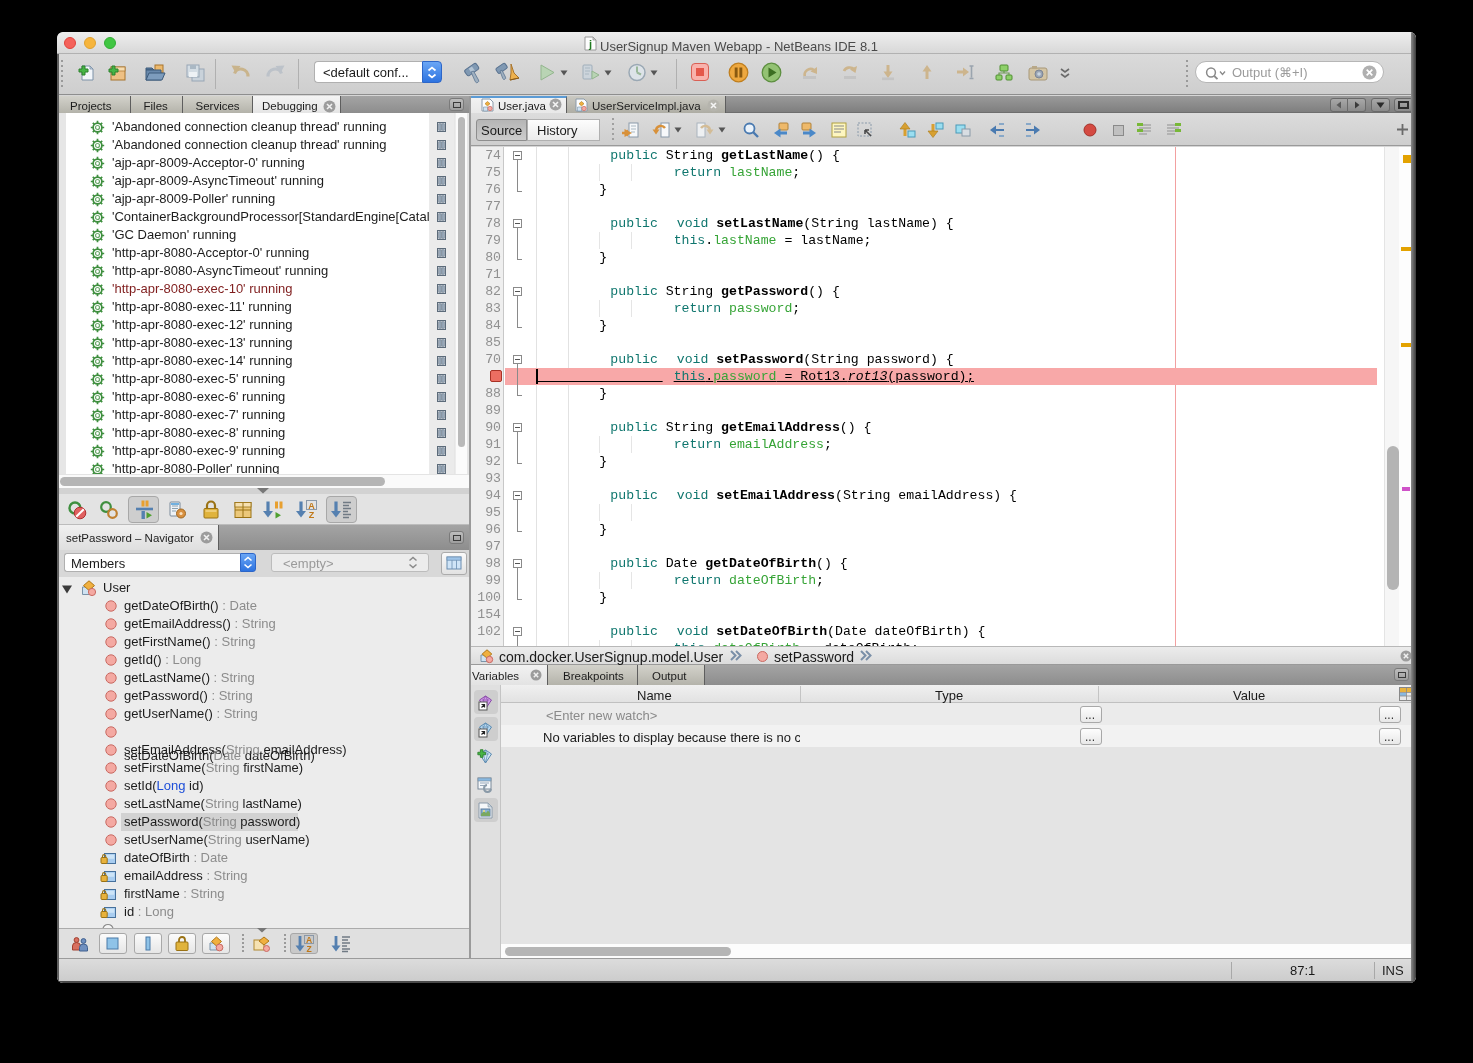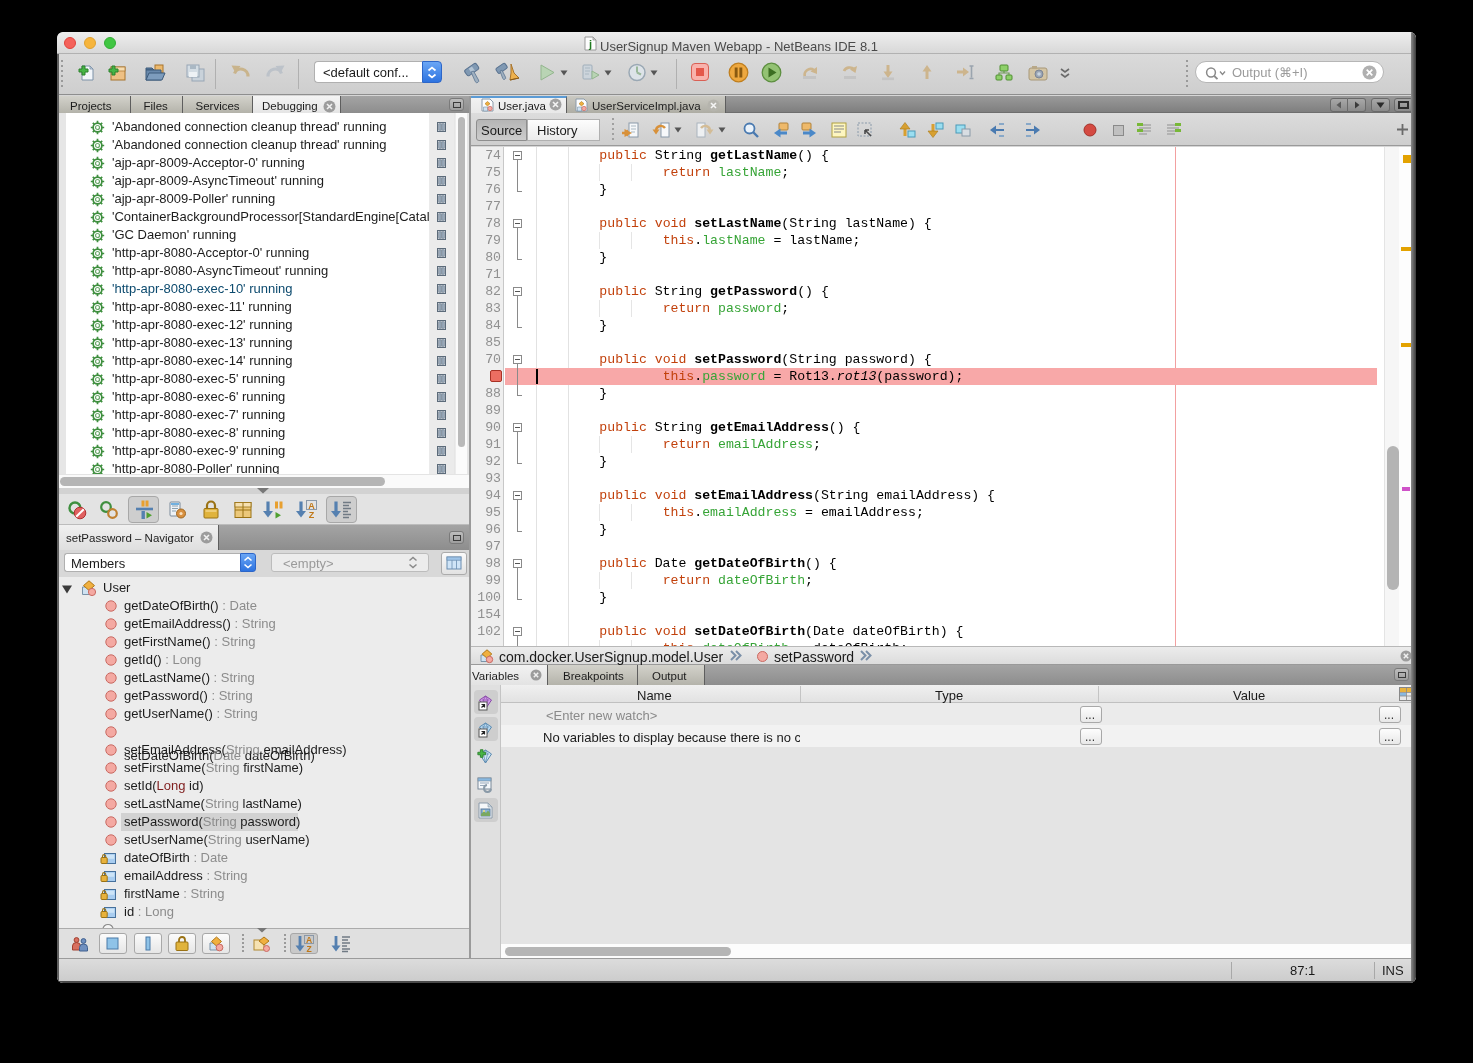--- a/index.html
+++ b/index.html
@@ -2,21 +2,21 @@
 <html><head><meta charset="utf-8"><title>NetBeans</title><style>
 html,body{margin:0;padding:0;background:#000;width:1473px;height:1063px;overflow:hidden;}
 *{box-sizing:border-box;}
 #win{position:absolute;left:57px;top:32px;width:1359px;height:951px;border-radius:6px;
  background:#d6d6d6;overflow:hidden;font-family:"Liberation Sans",sans-serif;}
 #win div{position:absolute;}
 .t{white-space:pre;line-height:normal;}
 svg{position:absolute;overflow:visible;}
 .mono{font-family:"Liberation Mono",monospace;font-size:13.2px;line-height:17px;white-space:pre;}
 .num{font-family:"Liberation Mono",monospace;font-size:13.2px;line-height:17px;color:#909090;text-align:right;}
-.k{color:#c2410c;} .g{color:#36a436;} .b{font-weight:bold;}
+.k{color:#0f766e;margin-left:11px;} .g{color:#36a436;} .b{font-weight:bold;}
 </style></head><body>
 <div id="win">
 
 <div style="left:0px;top:0px;width:1359px;height:22px;background:linear-gradient(#eeeeee,#d8d8d8);border-bottom:1px solid #b1b1b1;border-radius:6px 6px 0 0;"></div>
 <div style="left:7px;top:5px;width:12px;height:12px;border-radius:50%;background:#f4625b;border:1px solid #e0443c;"></div>
 <div style="left:27px;top:5px;width:12px;height:12px;border-radius:50%;background:#f6b53d;border:1px solid #dfa131;"></div>
 <div style="left:47px;top:5px;width:12px;height:12px;border-radius:50%;background:#41c643;border:1px solid #33ad36;"></div>
 <svg style="left:527px;top:4px" width="13" height="15" viewBox="0 0 13 15">
       <path d="M1 1 h8 l3 3 v10 h-11 z" fill="#fdfdfd" stroke="#999" stroke-width="1"></path>
 <path d="M9 1 l3 3 h-3 z" fill="#d8d8d8" stroke="#999" stroke-width="0.8"></path>
@@ -298,21 +298,21 @@
 <rect x="1.8" y="1.8" width="2.3" height="6.4" fill="#9fb0c0" stroke="#5c6b7a" stroke-width="0.6"></rect>
 <rect x="4.9" y="1.8" width="2.3" height="6.4" fill="#9fb0c0" stroke="#5c6b7a" stroke-width="0.6"></rect>
     </svg>
 <svg style="left:33px;top:249.5px" width="15" height="15" viewBox="0 0 15 15">
       <g fill="none" stroke="#3f8f3f" stroke-width="1.7">
 <circle cx="7.5" cy="7.5" r="4.4"></circle>
 <path d="M7.5 0.8 v2.4 M7.5 11.8 v2.4 M0.8 7.5 h2.4 M11.8 7.5 h2.4 M2.8 2.8 l1.7 1.7 M10.5 10.5 l1.7 1.7 M12.2 2.8 l-1.7 1.7 M4.5 10.5 l-1.7 1.7"></path>
 </g>
       <circle cx="7.5" cy="7.5" r="2" fill="none" stroke="#6aa86a" stroke-width="1.2"></circle>
     </svg>
-<div class="t" style="left:55px;top:249px;font-size:13px;color:#0c4a6e;max-width:317px;overflow:hidden;">'http-apr-8080-exec-10' running</div>
+<div class="t" style="left:55px;top:249px;font-size:13px;color:#7f1d1d;max-width:317px;overflow:hidden;">'http-apr-8080-exec-10' running</div>
 <svg style="left:380px;top:251.5px" width="9" height="10" viewBox="0 0 9 10">
       <rect x="0.5" y="0.5" width="8" height="9" fill="#e8edf2" stroke="#5c6b7a"></rect>
 <rect x="1.8" y="1.8" width="2.3" height="6.4" fill="#9fb0c0" stroke="#5c6b7a" stroke-width="0.6"></rect>
 <rect x="4.9" y="1.8" width="2.3" height="6.4" fill="#9fb0c0" stroke="#5c6b7a" stroke-width="0.6"></rect>
     </svg>
 <svg style="left:33px;top:267.5px" width="15" height="15" viewBox="0 0 15 15">
       <g fill="none" stroke="#3f8f3f" stroke-width="1.7">
 <circle cx="7.5" cy="7.5" r="4.4"></circle>
 <path d="M7.5 0.8 v2.4 M7.5 11.8 v2.4 M0.8 7.5 h2.4 M11.8 7.5 h2.4 M2.8 2.8 l1.7 1.7 M10.5 10.5 l1.7 1.7 M12.2 2.8 l-1.7 1.7 M4.5 10.5 l-1.7 1.7"></path>
 </g>
@@ -577,21 +577,21 @@
       <circle cx="6" cy="6" r="5.2" fill="#f4a9a2" stroke="#c96a62"></circle>
     </svg>
 <div class="t" style="left:67px;top:710px;font-size:13px;color:#1c1c1c;">setEmailAddress(<span style="color:#8c8c8c">String</span> emailAddress)</div>
 <svg style="left:48px;top:730px" width="12" height="12" viewBox="0 0 12 12">
       <circle cx="6" cy="6" r="5.2" fill="#f4a9a2" stroke="#c96a62"></circle>
     </svg>
 <div class="t" style="left:67px;top:728px;font-size:13px;color:#1c1c1c;">setFirstName(<span style="color:#8c8c8c">String</span> firstName)</div>
 <svg style="left:48px;top:748px" width="12" height="12" viewBox="0 0 12 12">
       <circle cx="6" cy="6" r="5.2" fill="#f4a9a2" stroke="#c96a62"></circle>
     </svg>
-<div class="t" style="left:67px;top:746px;font-size:13px;color:#1c1c1c;">setId(<span style="color:#7f1d1d">Long</span> id)</div>
+<div class="t" style="left:67px;top:746px;font-size:13px;color:#1c1c1c;">setId(<span style="color:#1d4ed8">Long</span> id)</div>
 <svg style="left:48px;top:766px" width="12" height="12" viewBox="0 0 12 12">
       <circle cx="6" cy="6" r="5.2" fill="#f4a9a2" stroke="#c96a62"></circle>
     </svg>
 <div class="t" style="left:67px;top:764px;font-size:13px;color:#1c1c1c;">setLastName(<span style="color:#8c8c8c">String</span> lastName)</div>
 <div style="left:64px;top:781px;width:177px;height:18px;background:#d2d2d2;"></div>
 <svg style="left:48px;top:784px" width="12" height="12" viewBox="0 0 12 12">
       <circle cx="6" cy="6" r="5.2" fill="#f4a9a2" stroke="#c96a62"></circle>
     </svg>
 <div class="t" style="left:67px;top:782px;font-size:13px;color:#1c1c1c;">setPassword(<span style="color:#8c8c8c">String</span> password)</div>
 <svg style="left:48px;top:802px" width="12" height="12" viewBox="0 0 12 12">
@@ -898,27 +898,26 @@
 <div class="mono" style="position:absolute;left:479px;top:114.5px;height:17px;overflow:hidden;color:#000;">        <span class="k">public</span> String <span class="b">getLastName</span>() {</div>
 <div class="mono" style="position:absolute;left:479px;top:131.5px;height:17px;overflow:hidden;color:#000;">                <span class="k">return</span> <span class="g">lastName</span>;</div>
 <div class="mono" style="position:absolute;left:479px;top:148.5px;height:17px;overflow:hidden;color:#000;">        }</div>
 <div class="mono" style="position:absolute;left:479px;top:182.5px;height:17px;overflow:hidden;color:#000;">        <span class="k">public</span> <span class="k">void</span> <span class="b">setLastName</span>(String lastName) {</div>
 <div class="mono" style="position:absolute;left:479px;top:199.5px;height:17px;overflow:hidden;color:#000;">                <span class="k">this</span>.<span class="g">lastName</span> = lastName;</div>
 <div class="mono" style="position:absolute;left:479px;top:216.5px;height:17px;overflow:hidden;color:#000;">        }</div>
 <div class="mono" style="position:absolute;left:479px;top:250.5px;height:17px;overflow:hidden;color:#000;">        <span class="k">public</span> String <span class="b">getPassword</span>() {</div>
 <div class="mono" style="position:absolute;left:479px;top:267.5px;height:17px;overflow:hidden;color:#000;">                <span class="k">return</span> <span class="g">password</span>;</div>
 <div class="mono" style="position:absolute;left:479px;top:284.5px;height:17px;overflow:hidden;color:#000;">        }</div>
 <div class="mono" style="position:absolute;left:479px;top:318.5px;height:17px;overflow:hidden;color:#000;">        <span class="k">public</span> <span class="k">void</span> <span class="b">setPassword</span>(String password) {</div>
-<div class="mono" style="position:absolute;left:479px;top:335.5px;height:34px;overflow:hidden;color:#000;">                <span class="k">this</span>.<span class="g">password</span> = Rot13.<i>rot13</i>(password);</div>
+<div class="mono" style="position:absolute;left:479px;top:335.5px;height:34px;overflow:hidden;color:#000;text-decoration:underline;">                <span class="k">this</span>.<span class="g">password</span> = Rot13.<i>rot13</i>(password);</div>
 <div class="mono" style="position:absolute;left:479px;top:352.5px;height:17px;overflow:hidden;color:#000;">        }</div>
 <div class="mono" style="position:absolute;left:479px;top:386.5px;height:17px;overflow:hidden;color:#000;">        <span class="k">public</span> String <span class="b">getEmailAddress</span>() {</div>
 <div class="mono" style="position:absolute;left:479px;top:403.5px;height:17px;overflow:hidden;color:#000;">                <span class="k">return</span> <span class="g">emailAddress</span>;</div>
 <div class="mono" style="position:absolute;left:479px;top:420.5px;height:17px;overflow:hidden;color:#000;">        }</div>
 <div class="mono" style="position:absolute;left:479px;top:454.5px;height:17px;overflow:hidden;color:#000;">        <span class="k">public</span> <span class="k">void</span> <span class="b">setEmailAddress</span>(String emailAddress) {</div>
-<div class="mono" style="position:absolute;left:479px;top:471.5px;height:17px;overflow:hidden;color:#000;">                <span class="k">this</span>.<span class="g">emailAddress</span> = emailAddress;</div>
 <div class="mono" style="position:absolute;left:479px;top:488.5px;height:17px;overflow:hidden;color:#000;">        }</div>
 <div class="mono" style="position:absolute;left:479px;top:522.5px;height:17px;overflow:hidden;color:#000;">        <span class="k">public</span> Date <span class="b">getDateOfBirth</span>() {</div>
 <div class="mono" style="position:absolute;left:479px;top:539.5px;height:17px;overflow:hidden;color:#000;">                <span class="k">return</span> <span class="g">dateOfBirth</span>;</div>
 <div class="mono" style="position:absolute;left:479px;top:556.5px;height:17px;overflow:hidden;color:#000;">        }</div>
 <div class="mono" style="position:absolute;left:479px;top:590.5px;height:17px;overflow:hidden;color:#000;">        <span class="k">public</span> <span class="k">void</span> <span class="b">setDateOfBirth</span>(Date dateOfBirth) {</div>
 <div class="mono" style="position:absolute;left:479px;top:607.5px;height:6.5px;overflow:hidden;color:#000;">                <span class="k">this</span>.<span class="g">dateOfBirth</span> = dateOfBirth;</div>
 <div style="left:1327px;top:114.5px;width:15px;height:499.5px;background:#f6f6f6;border-left:1px solid #e4e4e4;"></div>
 <div style="left:1330px;top:414px;width:12px;height:144px;background:#b4b4b4;border-radius:6px;"></div>
 <div style="left:1342px;top:114.5px;width:13px;height:499.5px;background:#fdfdfd;"></div>
 <div style="left:1346px;top:123px;width:8px;height:8px;background:#e3a200;"></div>

